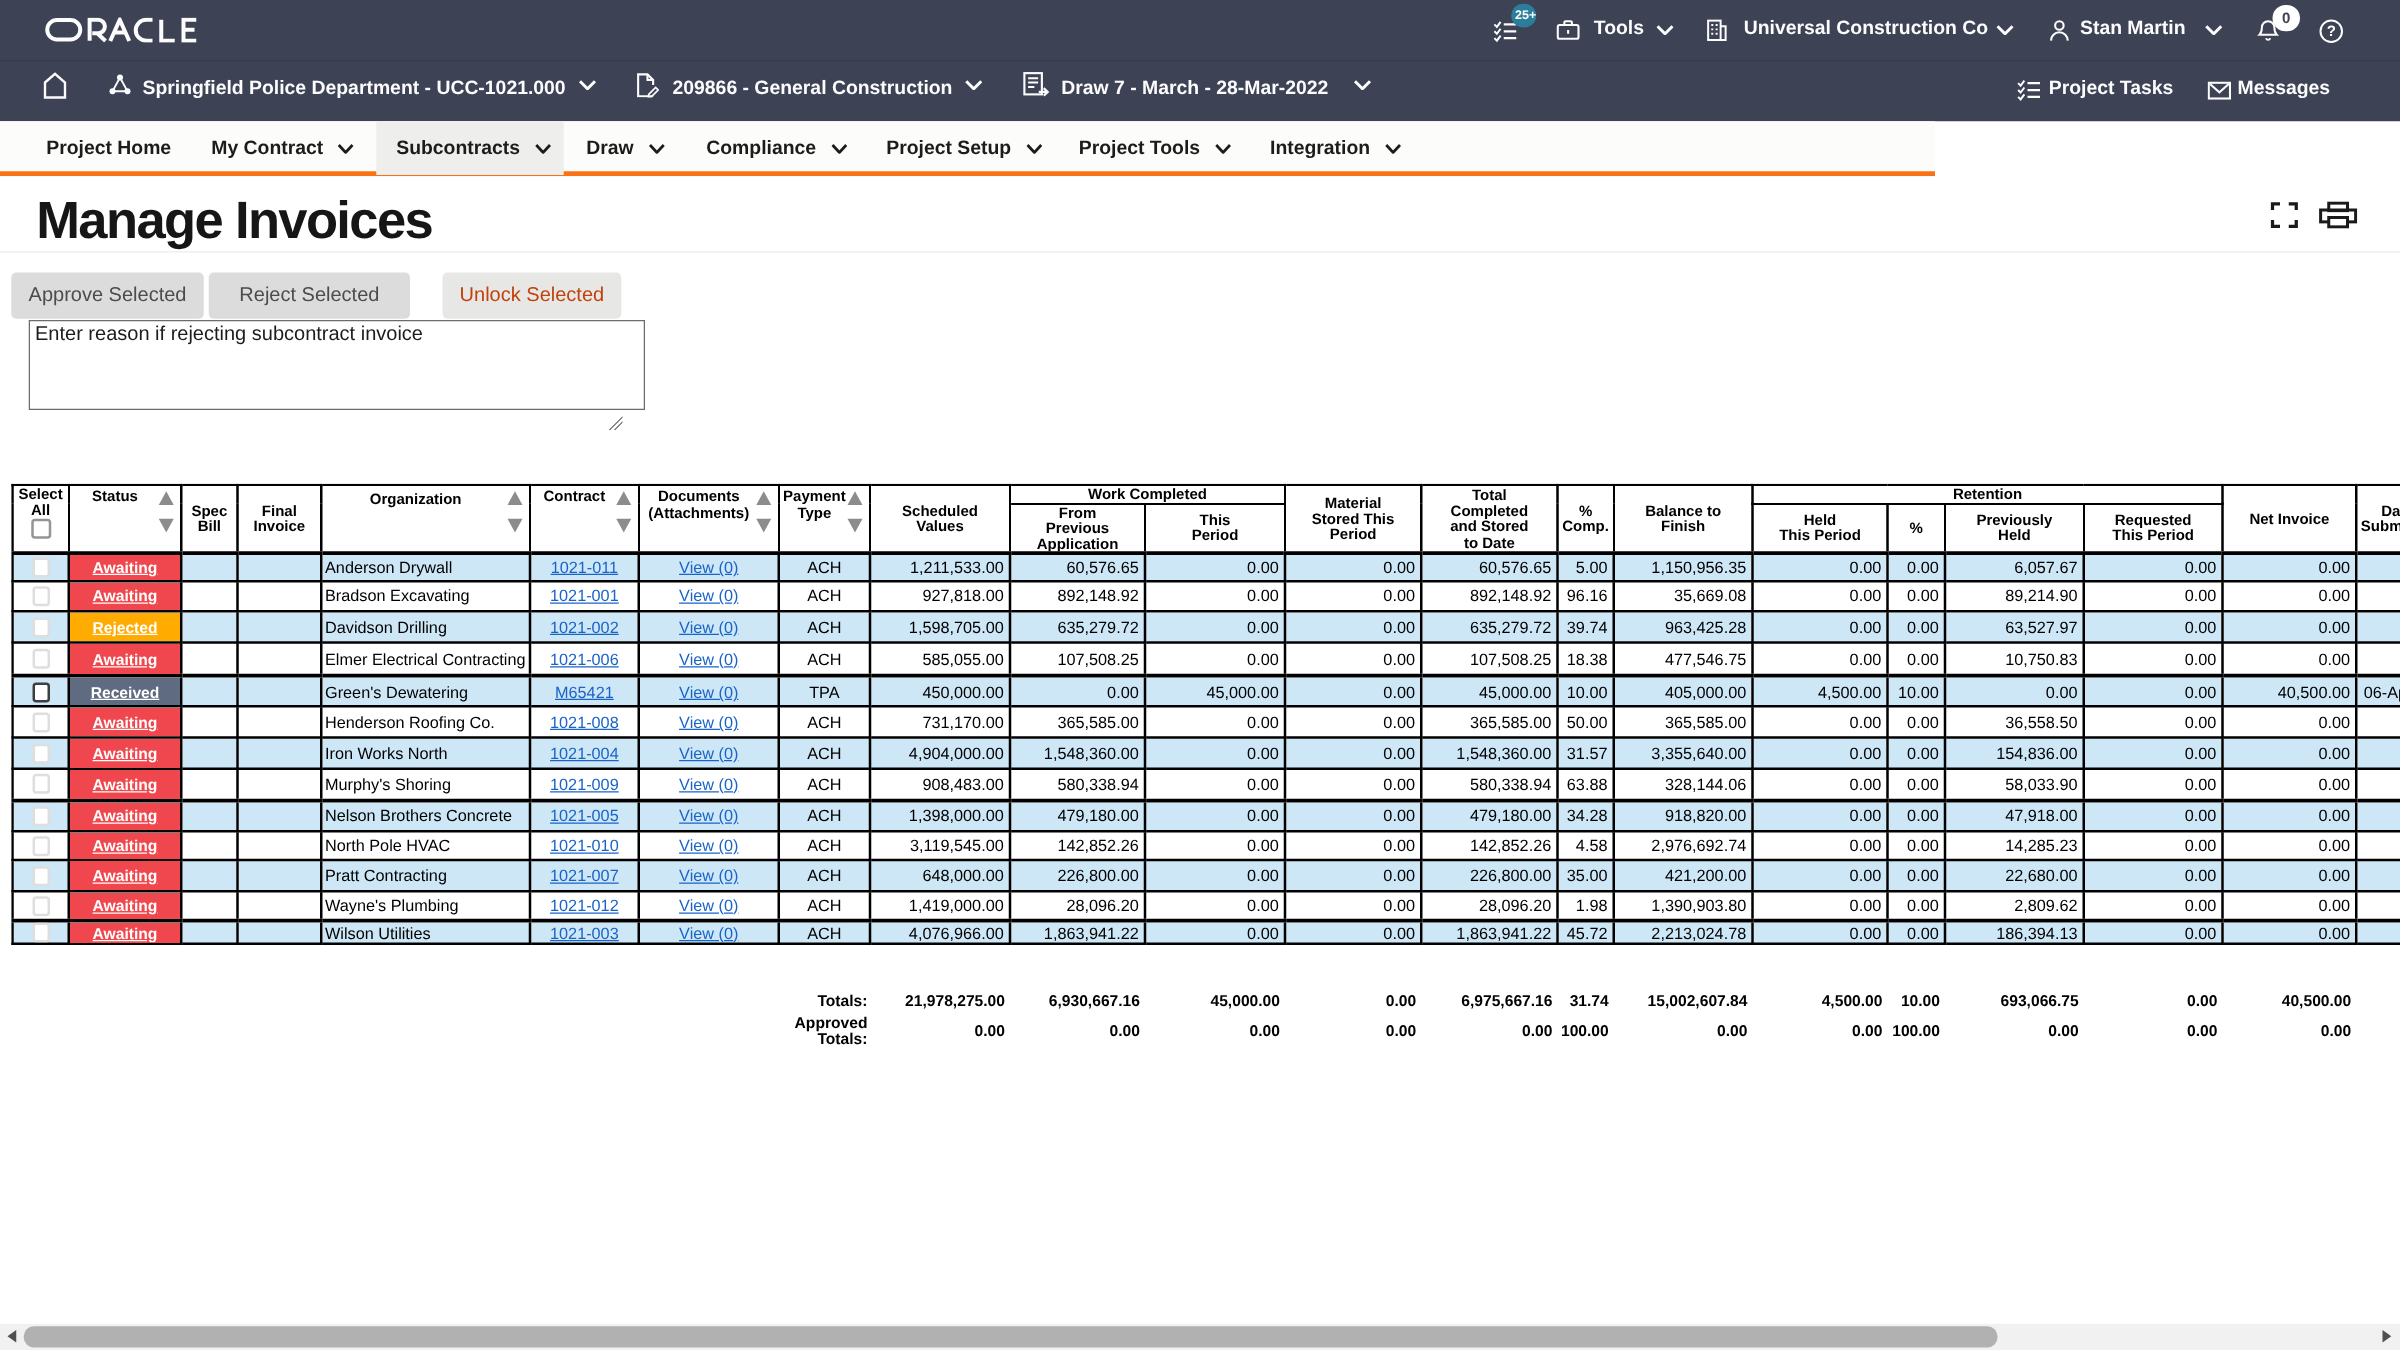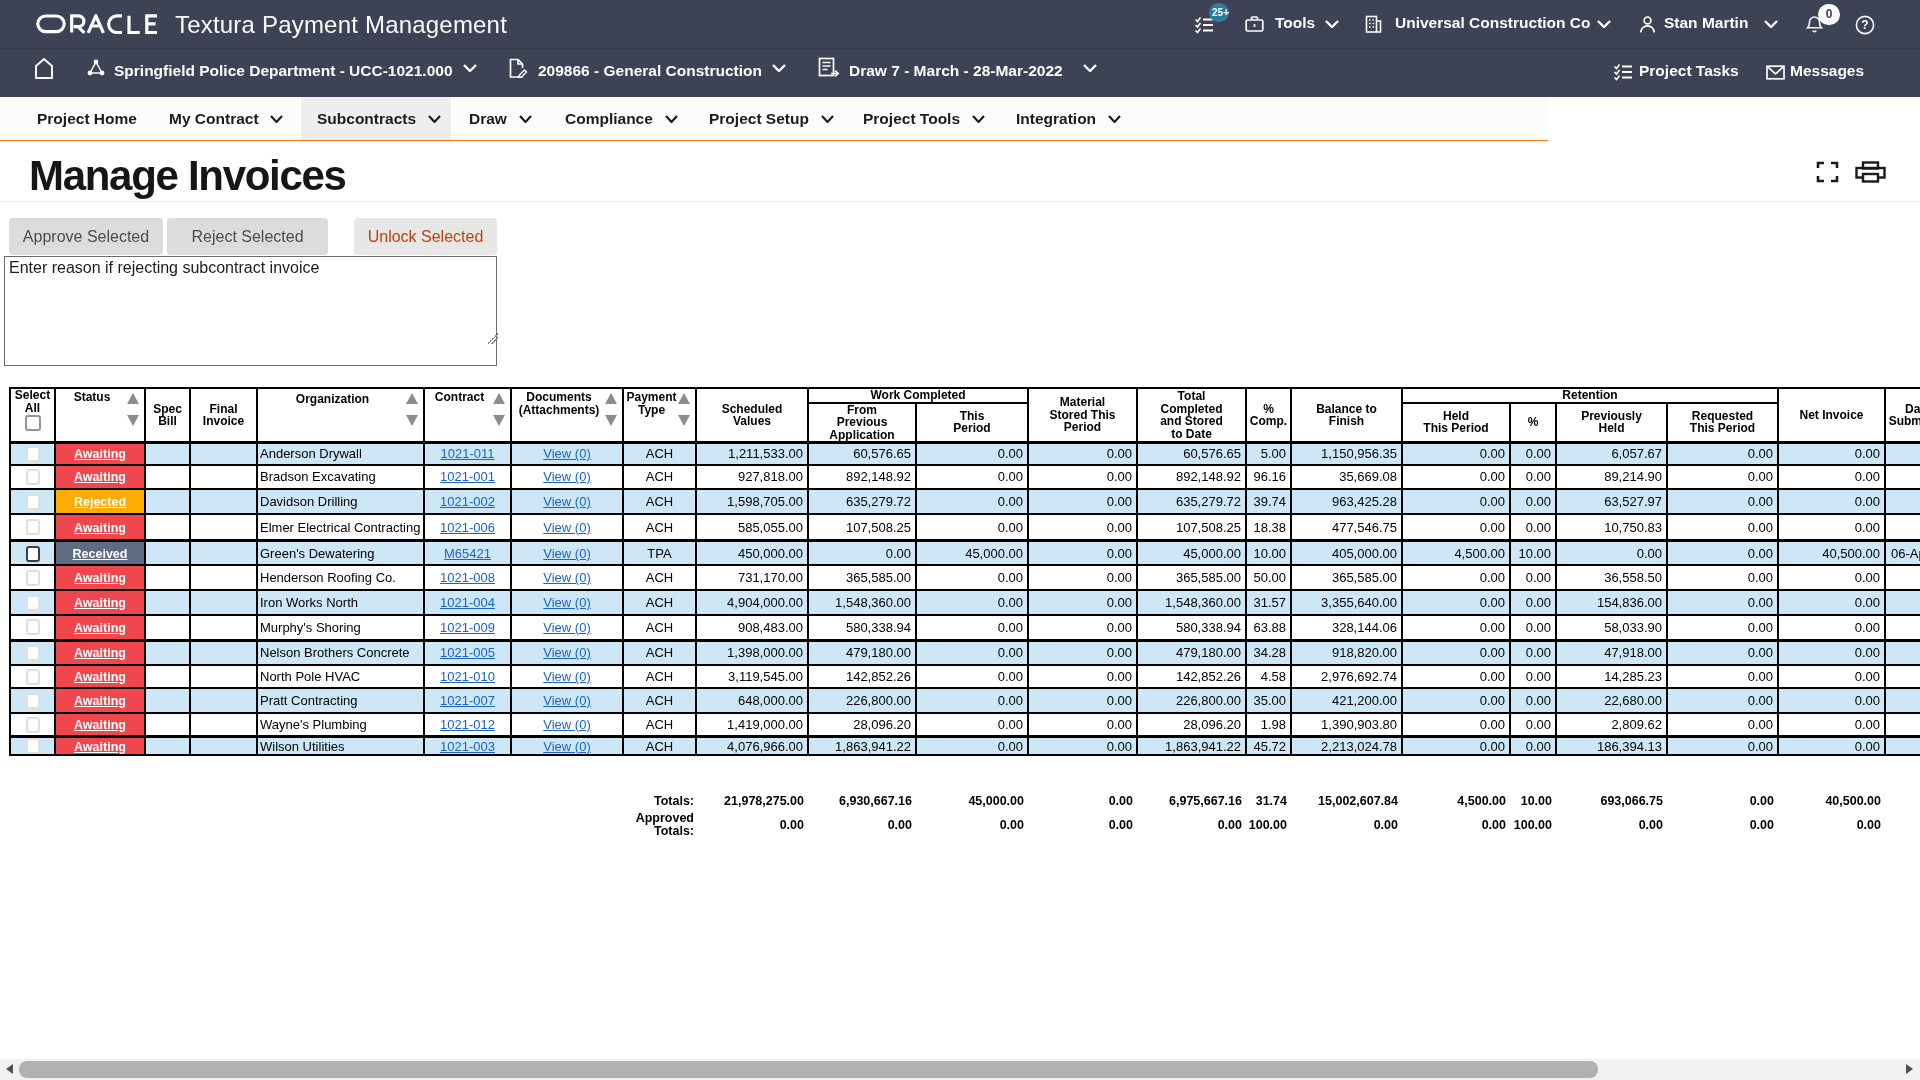--- a/index.html
+++ b/index.html
@@ -4,31 +4,31 @@
 * { margin:0; padding:0; box-sizing:border-box; }
 html,body { width:1920px; height:1080px; overflow:hidden; background:#fff;
   font-family:"Liberation Sans", sans-serif; }
 .abs { position:absolute; }
 
 #bar1 { position:absolute; left:0; top:0; width:1920px; height:48px; background:#3d4255; }
 #bar2 { position:absolute; left:0; top:48px; width:1920px; height:49px; background:#3d4255; border-top:1px solid #363b4d; }
 .bar2txt { position:absolute; font-size:15.5px; font-weight:bold; color:#fcfcfd; top:14px; white-space:nowrap; }
 .bar1txt { position:absolute; font-size:15.5px; font-weight:bold; color:#fcfcfd; top:14px; white-space:nowrap; }
 
-#nav { position:absolute; left:0; top:97px; width:1548px; height:44px; background:#fcfcfa; border-bottom:1px solid #f97316; }
+#nav { position:absolute; left:0; top:97px; width:1548px; height:44px; background:#fcfcfa; border-bottom:4px solid #f97316; }
 .navitem { position:absolute; top:0; height:43px; line-height:43px; font-size:15.5px; font-weight:bold; color:#1c1c1c; white-space:nowrap; }
 
 #headwrap { position:absolute; left:0; top:141px; width:1920px; height:61px; background:#fff; border-bottom:1px solid #ececea; }
 #h1 { position:absolute; left:29px; top:15px; font-size:42px; font-weight:bold; color:#161616; letter-spacing:-1.3px; }
 
 .btn { position:absolute; top:218px; height:37px; background:#dcdcdc; color:#4c4c4c;
   font-size:16px; text-align:center; line-height:37px; border-radius:4px; }
 .btn.dis { background:#e7e7e6; color:#c2410c;margin-left:48px; }
 
-#ta { position:absolute; left:4px; top:256px; width:493px; height:110px; background:#fff;
+#ta { position:absolute; left:23px; top:256px; width:493px; height:72px; background:#fff;
   border:1px solid #6b6b6b; font-size:16px; color:#1c1c1c; padding:2px 4px; }
 #tahandle { position:absolute; left:487px; top:333px; width:11px; height:11px;
   background:linear-gradient(135deg, transparent 0 50%, #888 50% 57%, transparent 57% 68%, #888 68% 75%, transparent 75%); }
 
 #tablewrap { position:absolute; left:9px; top:387px; width:1911px; height:377px; overflow:hidden; }
 table { border-collapse:collapse; table-layout:fixed; width:1940px; }
 th, td { border:2px solid #000; overflow:hidden; }
 thead tr:last-child th, thead th[rowspan] { border-bottom-width:3px; }
 th { background:#fff; font-size:12px; font-weight:bold; color:#000; text-align:center;
   line-height:12.5px; padding:0; position:relative; }
@@ -63,21 +63,20 @@
 <body>
 <div id="bar1">
 <svg class="abs" style="left:36px; top:14px;" width="126" height="20" viewBox="0 0 126 20" fill="none">
       <rect x="1.8" y="2" width="26.4" height="15.6" rx="7.8" stroke="#fcfcfd" stroke-width="3.2"></rect>
       <path d="M35.7 18.6 V1.8 h6.8 a5.4 5.4 0 0 1 0 10.8 h-4.7 M41.6 12.4 l6.8 6.4" stroke="#fcfcfd" stroke-width="3.2"></path>
       <path d="M52.2 18.8 L59.8 1.8 L67.4 18.8 M55 12 h9.6" stroke="#fcfcfd" stroke-width="3.2"></path>
       <path d="M86 1.8 h-5 a8.4 8.4 0 0 0 0 16.8 h5" stroke="#fcfcfd" stroke-width="3.2"></path>
       <path d="M93 1.8 V18.6 h10.8" stroke="#fcfcfd" stroke-width="3.2"></path>
       <path d="M121 1.8 h-10.2 V18.6 h10.2 M110.8 9.8 h8.8" stroke="#fcfcfd" stroke-width="3.2"></path>
     </svg>
-<div class="bar1txt" style="left:175px; top:11px; font-size:24px; font-weight:normal; letter-spacing:0.2px;">Textura&nbsp;Payment&nbsp;Management</div>
 <svg class="abs" style="left:1194px; top:16px;" width="20" height="18" viewBox="0 0 20 18" fill="none">
       <path d="M9 3.5 H19 M9 9 H19 M9 14.5 H19" stroke="#fcfcfd" stroke-width="1.8"></path>
       <path d="M1.5 3.5 l2 2 3-4 M1.5 9 l2 2 3-4 M1.5 14.5 l2 2 3-4" stroke="#fcfcfd" stroke-width="1.6"></path>
     </svg>
 <div class="abs" style="left:1209px; top:3px; width:20px; height:19px; border-radius:10px;background:#2c7d99; color:#fff; font-size:10px; font-weight:bold; text-align:right; line-height:19px;">25+</div>
 <svg class="abs" style="left:1245px; top:16px;" width="19" height="16" viewBox="0 0 19 16" fill="none">
       <rect x="1.2" y="4" width="16.6" height="11" rx="1.5" stroke="#fcfcfd" stroke-width="1.7"></rect>
       <path d="M6.5 4 V2 a1 1 0 0 1 1-1 h4 a1 1 0 0 1 1 1 V4" stroke="#fcfcfd" stroke-width="1.7"></path>
       <path d="M9.5 8 v3" stroke="#fcfcfd" stroke-width="1.7"></path>
     </svg>

